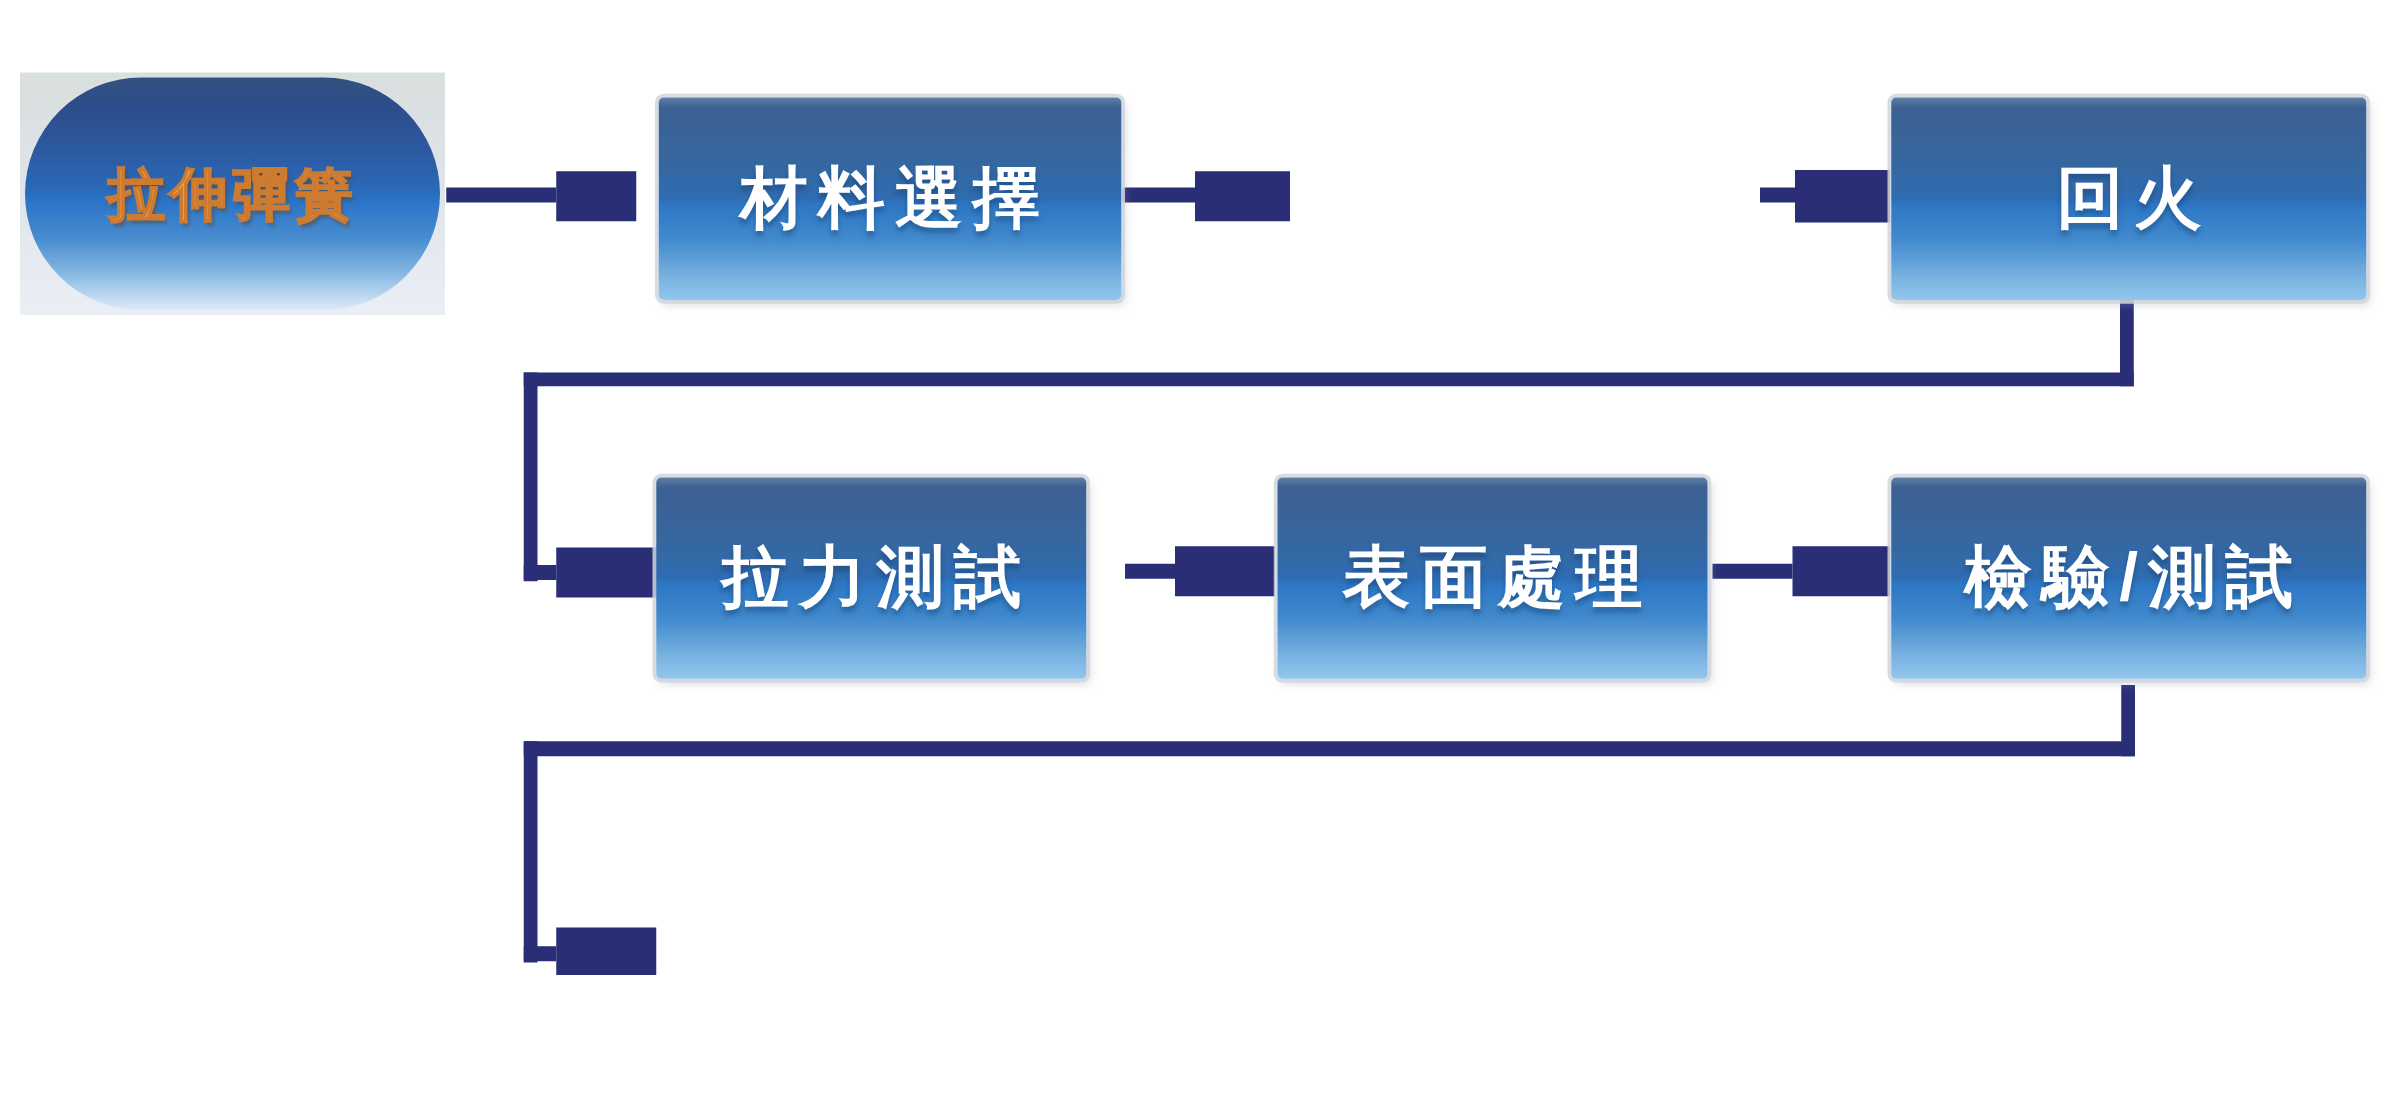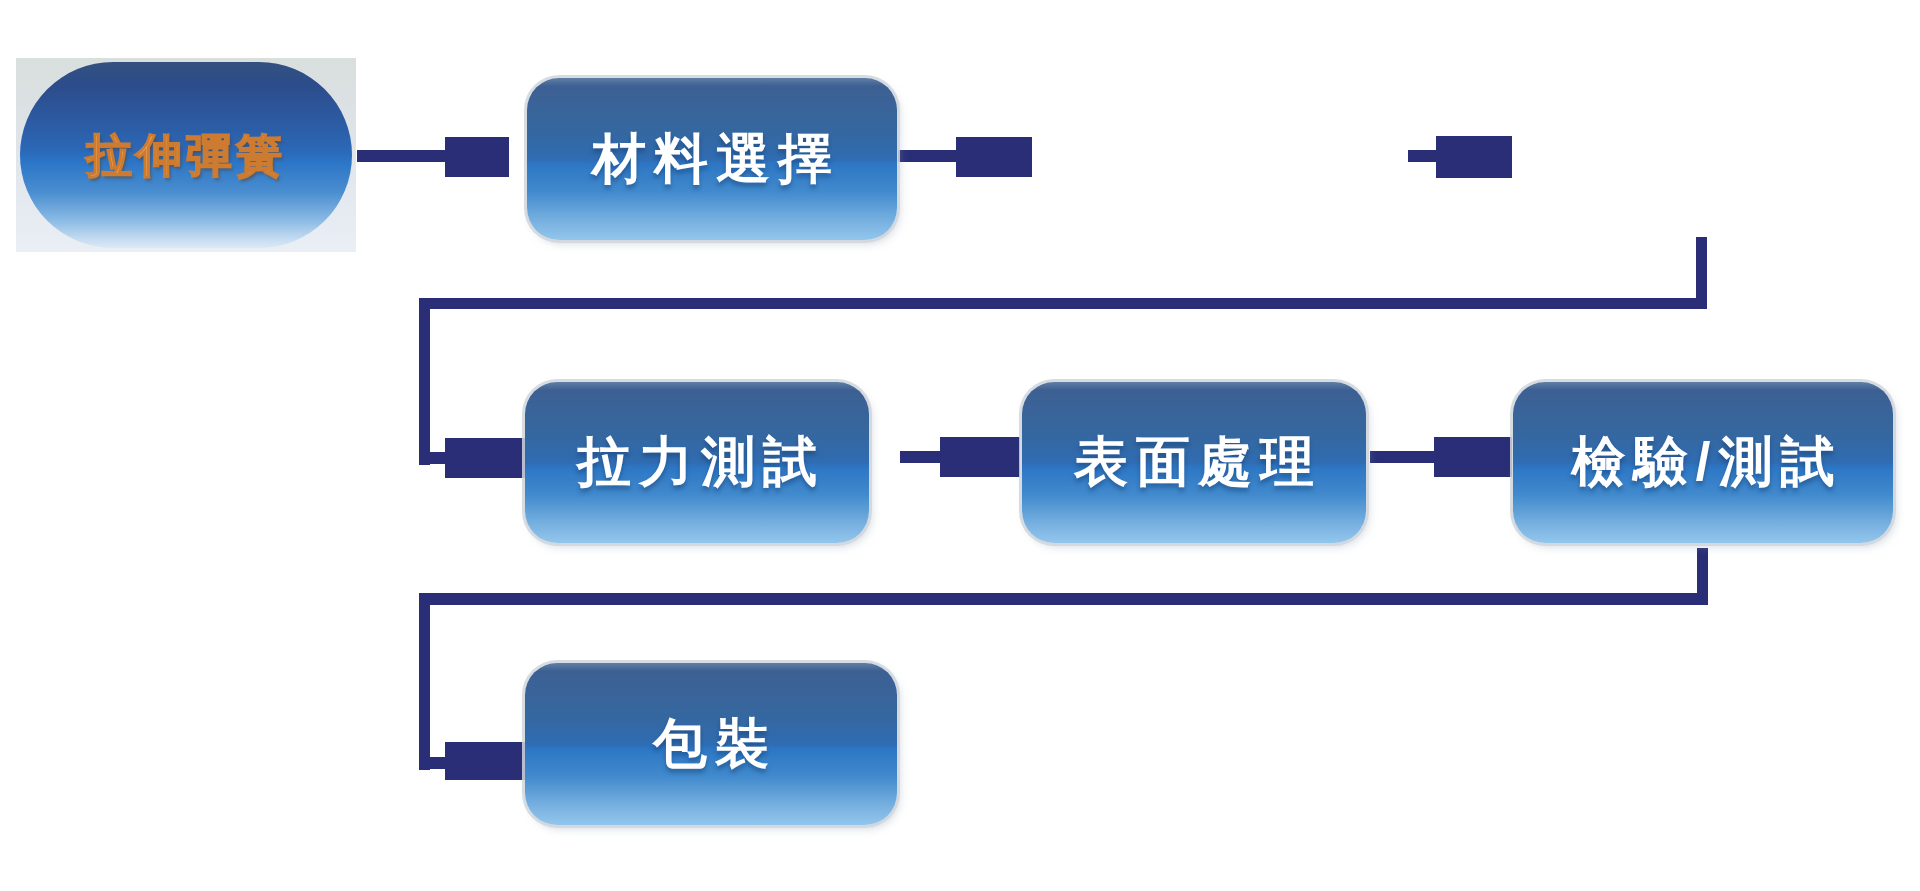--- a/index.html
+++ b/index.html
@@ -28,21 +28,21 @@
     color:#f4a757;
     font-size:46px;font-weight:bold;line-height:60px;letter-spacing:4px;
     -webkit-text-stroke:1.5px #cd7b31;
     text-shadow:2px 3px 3px rgba(96,56,16,0.45);
     white-space:nowrap;
   }
 
   
   .node{
     position:absolute;
-    border-radius:32px;
+    border-radius:4px;
     background:linear-gradient(180deg,
       #607fa3 0%,#3d6093 5%,#35679f 32%,#2f6cb2 50%,
       #2d76c4 53%,#418acd 70%,#77b0e0 88%,#93c6ec 100%);
     box-shadow:0 0 0 3px rgba(208,214,221,0.85), 3px 4px 8px rgba(140,155,175,0.35);
     display:flex;align-items:center;justify-content:center;
   }
   .node-label{
     color:#ffffff;
     font-size:54px;font-weight:bold;letter-spacing:8px;
     text-indent:8px;
@@ -89,26 +89,26 @@
 
   <div class="conn" style="left:1697px;top:548px;width:11px;height:57px"></div>
   <div class="conn" style="left:419px;top:593px;width:1289px;height:12px"></div>
   <div class="conn" style="left:419px;top:593px;width:11px;height:177px"></div>
   <div class="conn" style="left:419px;top:757px;width:26px;height:12px"></div>
   <div class="conn" style="left:445px;top:742px;width:80px;height:38px"></div>
 
   <div class="node" style="left:527px;top:78px;width:370px;height:162px">
     <span class="node-label">材料選擇</span>
   </div>
+  <div class="node" style="left:1513px;top:78px;width:380px;height:162px">
+    <span class="node-label">回火</span>
+  </div>
   <div class="node" style="left:525px;top:382px;width:344px;height:161px">
     <span class="node-label">拉力測試</span>
   </div>
   <div class="node" style="left:1513px;top:382px;width:380px;height:161px">
     <span class="node-label">檢驗/測試</span>
   </div>
   <div class="node" style="left:1022px;top:382px;width:344px;height:161px">
     <span class="node-label">表面處理</span>
   </div>
-  <div class="node" style="left:525px;top:663px;width:372px;height:162px">
-    <span class="node-label">包裝</span>
-  </div>
 
 </div>
 
 </body></html>

